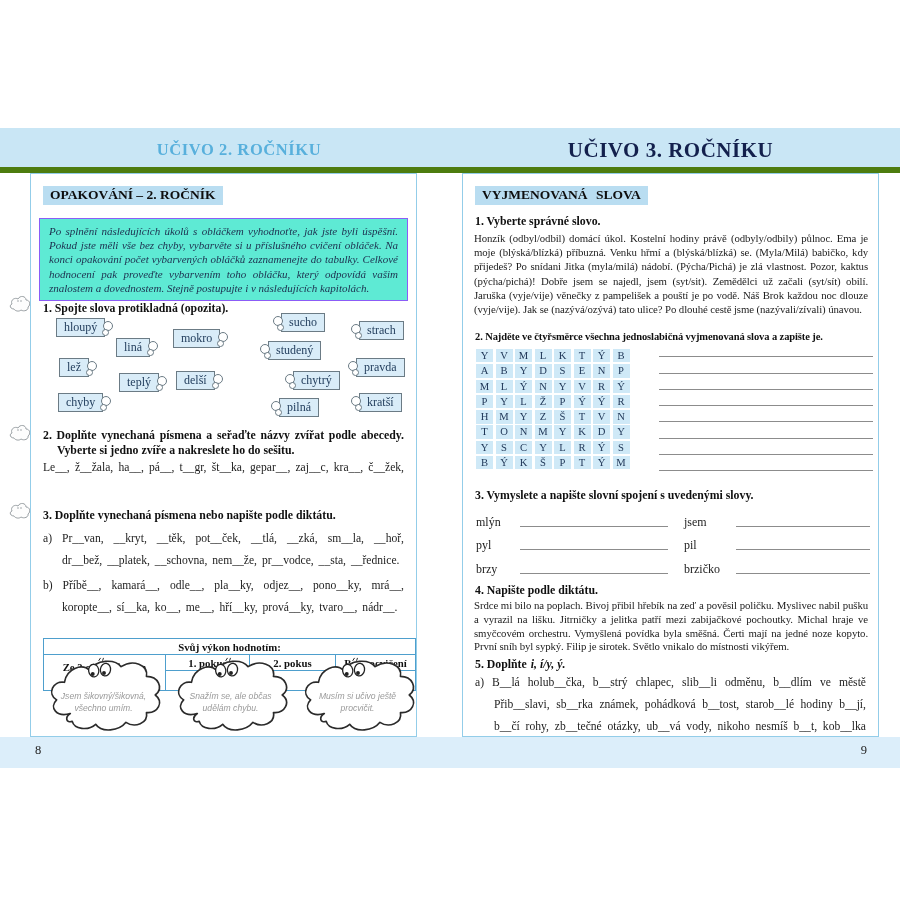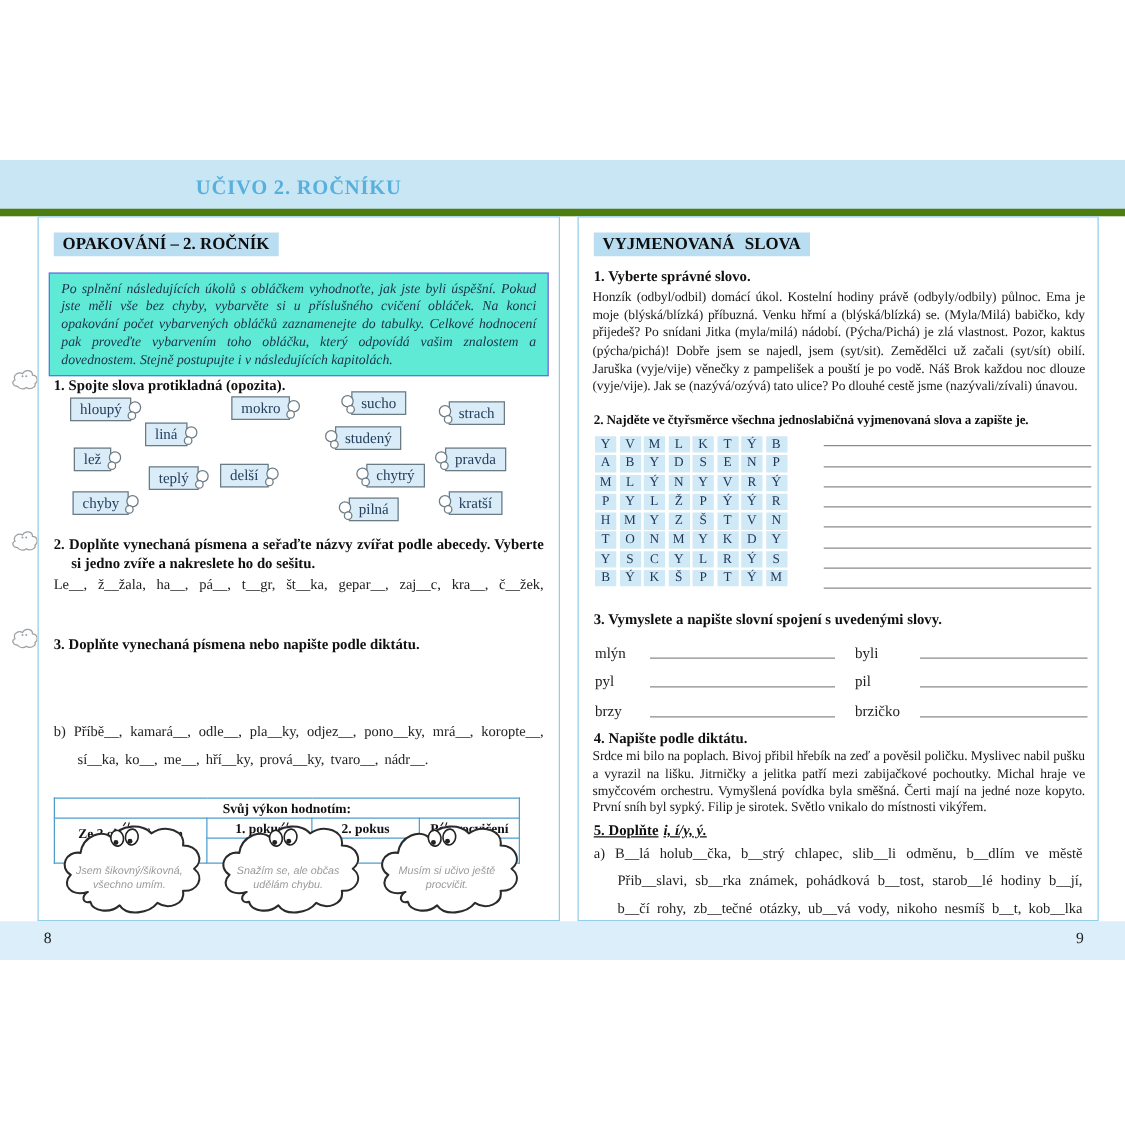--- a/index.html
+++ b/index.html
@@ -10,21 +10,21 @@
   .band { position:absolute; left:0; top:128px; width:900px; height:45px;
           background:#c9e6f5; border-bottom:6px solid #4d7c0f; box-sizing:border-box; }
   .t2 { position:absolute; left:30px; width:418px; top:0; line-height:44px; text-align:center;
         font-weight:bold; font-size:16.5px; color:#58b0dc; letter-spacing:.6px; }
   .t3 { position:absolute; left:462px; width:417px; top:0; line-height:44px; text-align:center;
         font-weight:bold; font-size:21px; color:#13204d; letter-spacing:.5px; }
 
   
   .pagebox { position:absolute; top:173px; height:564px; background:#fff;
              border:1.5px solid #93cde9; box-sizing:border-box; }
-  #leftbox  { left:30px;  width:418px; overflow:visible; }
+  #leftbox  { left:30px;  width:387px; overflow:visible; }
   #rightbox { left:462px; width:417px; }
 
   .sechead { position:absolute; top:12px; left:12px; background:#b9ddf1;
              padding:1px 7px 2px; font-weight:bold; font-size:13.5px; color:#0e0e0e; }
   .ws { word-spacing:5px; }
 
   .intro { position:absolute; top:44px; left:8px; right:8px; border:1px solid #8b5cf6;
            background:#5eead4; padding:5px 9px; font-style:italic; font-size:11px;
            line-height:14.2px; text-align:justify; color:#1c2f4e; }
 
@@ -92,20 +92,21 @@
   .pn { position:absolute; top:6px; font-size:12.5px; color:#222; }
   .pn8 { left:35px; } .pn9 { right:33px; }
 </style>
 </head>
 <body>
 
 <div class="spread">
 
   <div class="band">
     <div class="t2">UČIVO 2. ROČNÍKU</div>
+    <div class="t3">UČIVO 3. ROČNÍKU</div>
   </div>
 
   <div class="minicloud" style="left:8px; top:295px;">
     <svg width="24" height="18" viewBox="0 0 24 18">
         <path d="M6,14 C2,14 1,10 4,9 C2,5 7,2 10,4 C12,0 18,1 18,5 C22,5 23,10 20,12 C21,15 16,17 13,15 C11,17 7,16 6,14 Z" fill="#fdfdfd" stroke="#9aa0a4" stroke-width="1"></path>
         <circle cx="10" cy="6" r="0.8" fill="#9aa0a4"></circle>
         <circle cx="13" cy="6" r="0.8" fill="#9aa0a4"></circle>
       </svg>
   </div>
   <div class="minicloud" style="left:8px; top:424px;">
@@ -124,38 +125,39 @@
   </div>
 
   <div class="pagebox" id="leftbox">
     <span class="sechead">OPAKOVÁNÍ – 2. ROČNÍK</span>
     <div class="intro">Po splnění následujících úkolů s obláčkem vyhodnoťte, jak jste byli úspěšní. Pokud jste měli vše bez chyby, vybarvěte si u příslušného cvičení obláček. Na konci opakování počet vybarvených obláčků zaznamenejte do tabulky. Celkové hodnocení pak proveďte vybarvením toho obláčku, který odpovídá vašim znalostem a dovednostem. Stejně postupujte i v následujících kapitolách.</div>
 
     <div class="extitle" style="top:127px;">1. Spojte slova protikladná (opozita).</div>
     <div class="puzzle">
         <div class="piece tab-right" style="left: 25px; top: 5px;">hloupý</div>
         <div class="piece tab-right" style="left: 85px; top: 25px;">liná</div>
-        <div class="piece tab-right" style="left: 142px; top: 4px; margin-left: 12px;">mokro</div>
+        <div class="piece tab-right" style="left: 142px; top: 16px;">mokro</div>
         <div class="piece tab-right" style="left: 28px; top: 45px;">lež</div>
         <div class="piece tab-right" style="left: 88px; top: 60px;">teplý</div>
         <div class="piece tab-right" style="left: 145px; top: 58px;">delší</div>
         <div class="piece tab-right" style="left: 27px; top: 80px;">chyby</div>
         <div class="piece tab-left" style="left: 250px; top: 0px;">sucho</div>
         <div class="piece tab-left" style="left: 237px; top: 28px;">studený</div>
         <div class="piece tab-left" style="left: 262px; top: 58px;">chytrý</div>
         <div class="piece tab-left" style="left: 248px; top: 85px;">pilná</div>
         <div class="piece tab-left" style="left: 328px; top: 8px;">strach</div>
         <div class="piece tab-left" style="left: 325px; top: 45px;">pravda</div>
         <div class="piece tab-left" style="left: 328px; top: 80px;">kratší</div>
       </div>
 
     <div class="extitle hang" style="top:254px;">2. Doplňte vynechaná písmena a seřaďte názvy zvířat podle abecedy. Vyberte si jedno zvíře a nakreslete ho do sešitu.</div>
     <div class="fill stretch" style="top:287px;">Le__, ž__žala, ha__, pá__, t__gr, št__ka, gepar__, zaj__c, kra__, č__žek,</div>
 
     <div class="extitle" style="top:334px;">3. Doplňte vynechaná písmena nebo napište podle diktátu.</div>
+    <div class="fill hang23" style="top:354px;">a) Pr__van, __kryt, __těk, pot__ček, __tlá, __zká, sm__la, __hoř, dr__bež, __platek, __schovna, nem__že, pr__vodce, __sta, __řednice.</div>
     <div class="fill hang23" style="top:401px;">b) Příbě__, kamará__, odle__, pla__ky, odjez__, pono__ky, mrá__, koropte__, sí__ka, ko__, me__, hří__ky, prová__ky, tvaro__, nádr__.</div>
 
 
     <table class="evaltable">
       <colgroup>
           <col style="width:122px">
           <col style="width:84px">
           <col style="width:86px">
           <col style="width:80px">
         </colgroup>
@@ -293,41 +295,41 @@
         <div class="ansline"></div>
         <div class="ansline"></div>
         <div class="ansline"></div>
       </div>
 
     <div class="extitle" style="top:314px;">3. Vymyslete a napište slovní spojení s uvedenými slovy.</div>
     <div class="pairs">
         <div class="pairrow">
           <span class="pw">mlýn</span>
           <span class="pline"></span>
-          <span class="pw2">byli</span>
+          <span class="pw2">jsem</span>
           <span class="pline2"></span>
         </div>
         <div class="pairrow">
           <span class="pw">pyl</span>
           <span class="pline"></span>
           <span class="pw2">pil</span>
           <span class="pline2"></span>
         </div>
         <div class="pairrow">
           <span class="pw">brzy</span>
           <span class="pline"></span>
           <span class="pw2">brzičko</span>
           <span class="pline2"></span>
         </div>
       </div>
 
     <div class="extitle" style="top:409px;">4. Napište podle diktátu.</div>
     <div class="ptext tight" style="top:425px;">Srdce mi bilo na poplach. Bivoj přibil hřebík na zeď a pověsil poličku. Myslivec nabil pušku a vyrazil na lišku. Jitrničky a jelitka patří mezi zabijačkové pochoutky. Michal hraje ve smyčcovém orchestru. Vymyšlená povídka byla směšná. Čerti mají na jedné noze kopyto. První sníh byl sypký. Filip je sirotek. Světlo vnikalo do místnosti vikýřem.</div>
 
-    <div class="extitle" style="top:483px;text-decoration:underline;">
+    <div class="extitle" style="top:483px;">
       <span>5. Doplňte</span><em class="it">i, í/y, ý.</em>
     </div>
     <div class="fill hang23 stretchlast" style="top:498px;">a) B__lá holub__čka, b__strý chlapec, slib__li odměnu, b__dlím ve městě Přib__slavi, sb__rka známek, pohádková b__tost, starob__lé hodiny b__jí, b__čí rohy, zb__tečné otázky, ub__vá vody, nikoho nesmíš b__t, kob__lka luční.</div>
   </div>
 
   <div class="footer">
     <span class="pn pn8">8</span>
     <span class="pn pn9">9</span>
   </div>
 </div>

